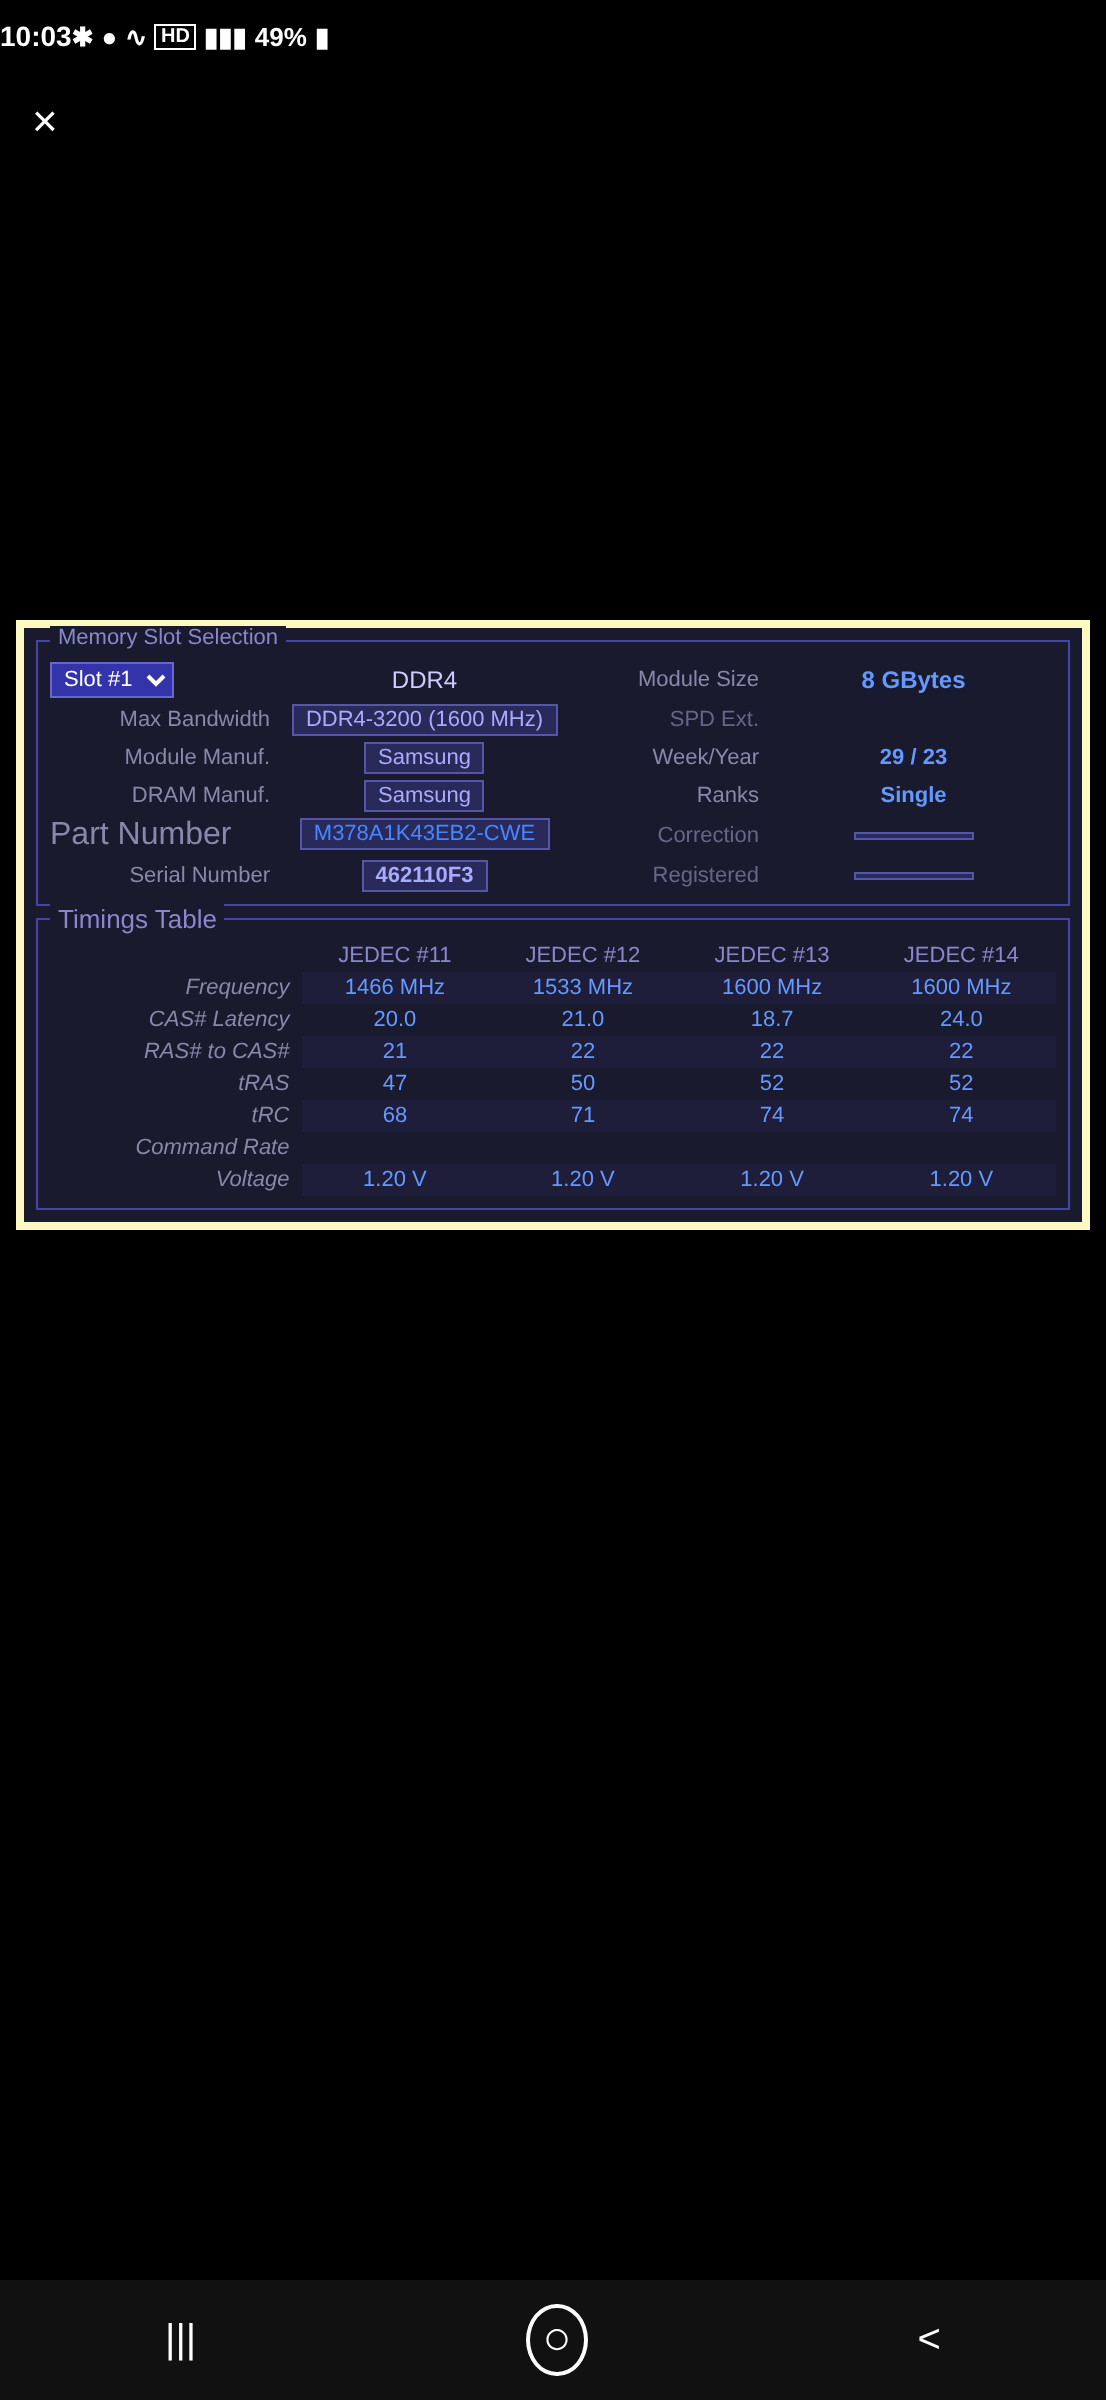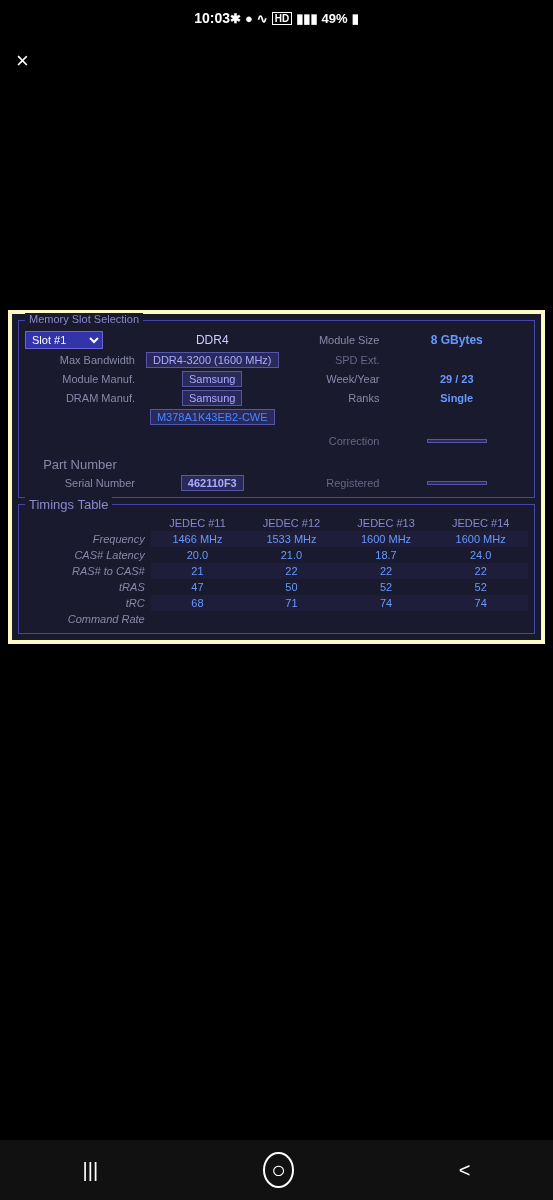--- a/index.html
+++ b/index.html
@@ -8,23 +8,23 @@
       height: 1200px;
       background: #000;
       font-family: Arial, sans-serif;
       overflow: hidden;
       position: relative;
     }
 
     
     .status-bar {
       display: flex;
-      justify-content: center;
+      justify-content: flex-start;
       align-items: center;
-      padding: 6px 12px;
+      padding: 6px 0;
       color: #fff;
       font-size: 14px;
       font-weight: bold;
       height: 36px;
     }
     .status-right {
       display: flex;
       align-items: center;
       gap: 4px;
       font-size: 13px;
@@ -69,21 +69,21 @@
       position: relative;
       margin-bottom: 6px;
     }
 
     select.slot-select {
       background: #3333aa;
       color: #fff;
       border: 1px solid #6666cc;
       font-size: 11px;
       padding: 1px 2px;
-      width: 78px;
+      width: 62px;
     }
 
     .value-box {
       background: #2a2a5a;
       border: 1px solid #5555aa;
       padding: 1px 6px;
       text-align: center;
       color: #aaaaff;
       font-size: 11px;
       min-width: 60px;
@@ -273,21 +273,21 @@
       <div style="display:flex; align-items:center; justify-content:center;">
         <span class="value-box samsung-val">Samsung</span>
       </div>
       <div style="display:flex; align-items:center; justify-content:flex-end; color:#8888aa; font-size:11px;">
         <span>Ranks</span>
       </div>
       <div style="display:flex; align-items:center; justify-content:center;">
         <span class="ranks-val">Single</span>
       </div>
 
-      <div style="text-align:right; color:#8888aa; display:flex; align-items:center; justify-content:center; font-size:13px;margin-top:48px;">
+      <div style="text-align:right; color:#8888aa; display:flex; align-items:center; justify-content:flex-start; font-size:16px;">
         <span>Part Number</span>
       </div>
       <div style="display:flex; align-items:flex-start; justify-content:center;">
         <span class="value-box part-num-val">M378A1K43EB2-CWE</span>
       </div>
       <div style="display:flex; align-items:center; justify-content:flex-end; color:#666688; font-size:11px;">
         <span>Correction</span>
       </div>
       <div style="display:flex; align-items:center; justify-content:center;">
         <span class="value-box" style="min-width:60px; display:inline-block;"></span>
@@ -356,20 +356,27 @@
             <td>74</td>
             <td>74</td>
           </tr>
           <tr>
             <td class="row-label">Command Rate</td>
             <td style="color: rgb(85, 85, 119);"></td>
             <td style="color: rgb(85, 85, 119);"></td>
             <td style="color: rgb(85, 85, 119);"></td>
             <td style="color: rgb(85, 85, 119);"></td>
           </tr>
+          <tr>
+            <td class="row-label">Voltage</td>
+            <td>1.20 V</td>
+            <td>1.20 V</td>
+            <td>1.20 V</td>
+            <td>1.20 V</td>
+          </tr>
         </tbody>
     </table>
   </div>
 
 </div>
 
 <div class="nav-bar">
   <span class="nav-icon">|||</span>
   <span class="nav-icon" style="font-size:24px; border:2px solid #fff; border-radius:50%; padding:2px 6px;">○</span>
   <span class="nav-icon">&lt;</span>

